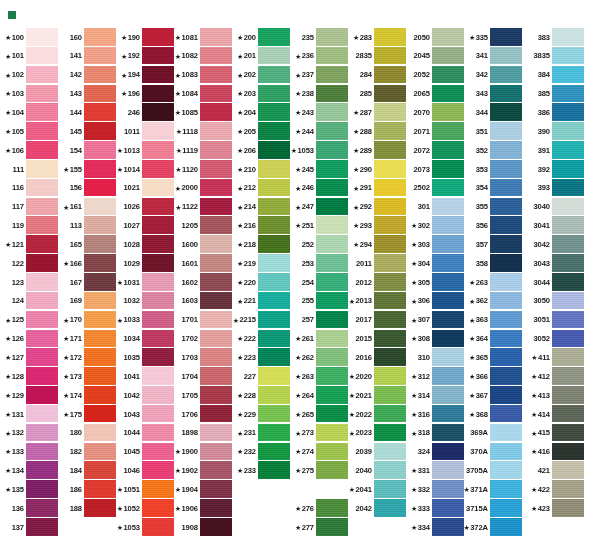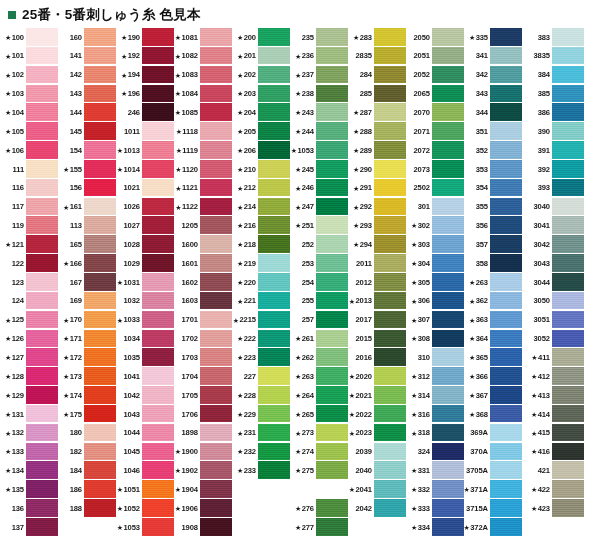--- a/index.html
+++ b/index.html
@@ -107,21 +107,20 @@
     background-blend-mode: overlay;
   }
 </style>
 </head>
 <body>
 
 <div id="page">
 
   <div id="title-bar">
     <span id="title-bullet"></span>
-    <span id="title-text">25番・5番刺しゅう糸 色見本</span>
   </div>
 
   <div id="chart">
       <div class="color-column">
         <div class="swatch-row">
           <div class="row-label">
             <span class="star">★</span>
             <span>100</span>
           </div>
           <div class="row-swatch" style="background-color: rgb(251, 230, 230);"></div>
@@ -695,21 +694,21 @@
         <div class="swatch-row">
           <div class="row-label">
             <span class="star">★</span>
             <span>1120</span>
           </div>
           <div class="row-swatch" style="background-color: rgb(210, 89, 111);"></div>
         </div>
         <div class="swatch-row">
           <div class="row-label">
             <span class="star">★</span>
-            <span>1121</span>
+            <span>2000</span>
           </div>
           <div class="row-swatch" style="background-color: rgb(196, 50, 86);"></div>
         </div>
         <div class="swatch-row">
           <div class="row-label">
             <span class="star">★</span>
             <span>1122</span>
           </div>
           <div class="row-swatch" style="background-color: rgb(162, 30, 63);"></div>
         </div>
@@ -1346,21 +1345,21 @@
       </div>
       <div class="color-column">
         <div class="swatch-row">
           <div class="row-label">
             <span>2050</span>
           </div>
           <div class="row-swatch" style="background-color: rgb(183, 197, 160);"></div>
         </div>
         <div class="swatch-row">
           <div class="row-label">
-            <span>2051</span>
+            <span>2045</span>
           </div>
           <div class="row-swatch" style="background-color: rgb(147, 171, 132);"></div>
         </div>
         <div class="swatch-row">
           <div class="row-label">
             <span>2052</span>
           </div>
           <div class="row-swatch" style="background-color: rgb(47, 138, 94);"></div>
         </div>
         <div class="swatch-row">

